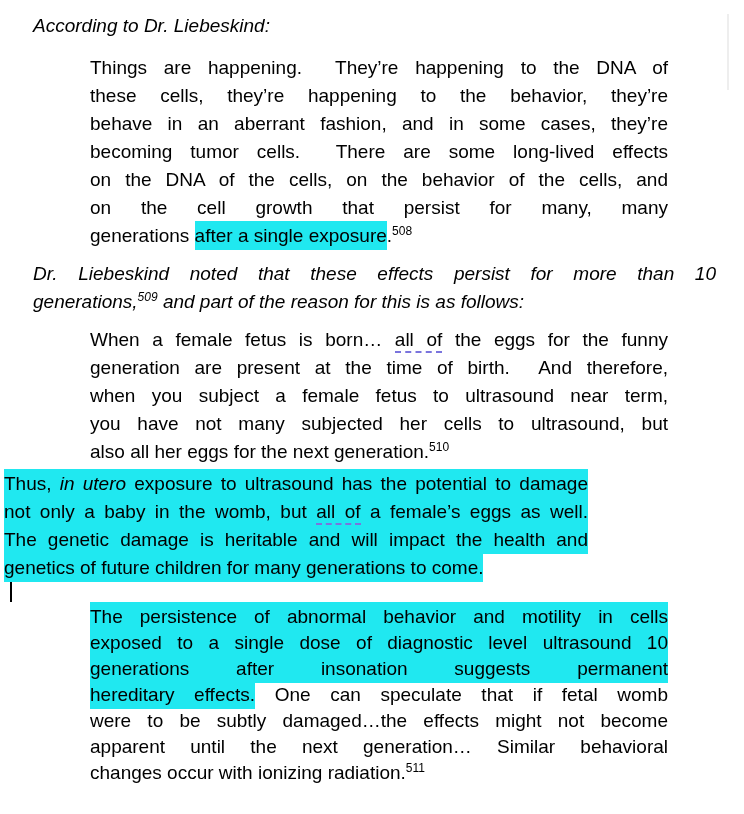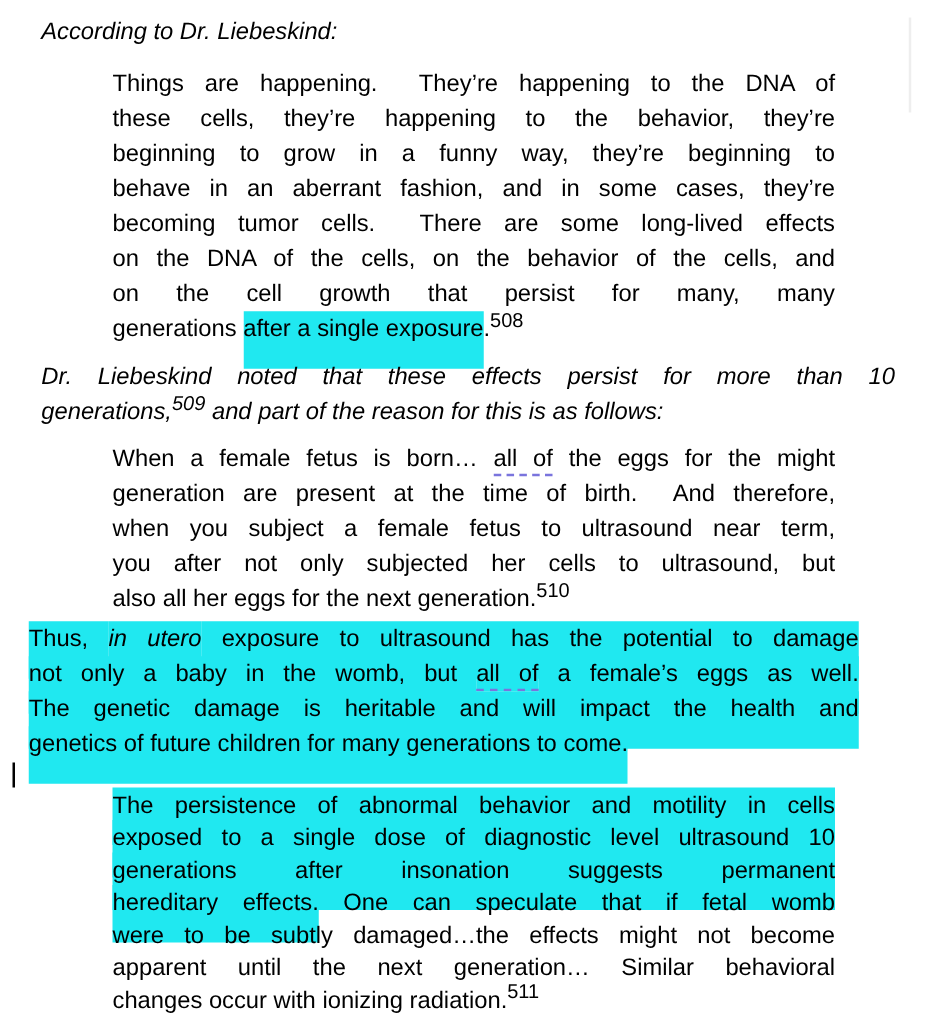--- a/index.html
+++ b/index.html
@@ -12,42 +12,42 @@
   html,body{margin:0;padding:0;}
   body{
     width:744px;height:814px;overflow:hidden;position:relative;
     background:var(--paper);color:var(--ink);
     font-family:"Liberation Sans","DejaVu Sans",sans-serif;
     font-size:19px;
   }
   .block{position:relative;}
   .main{margin-left:33px;width:683px;font-style:italic;}
   .quote{margin-left:90px;width:578px;}
-  .thus{margin-left:23px;width:664px;}
+  .thus{margin-left:4px;width:584px;}
   .line{
     line-height:28px;
     text-align:justify;
     text-align-last:justify;
     white-space:normal;
   }
   .line:last-child{text-align-last:left;}
   .tight .line{line-height:26px;}
   
   #b-intro{margin-top:12px;}
   #b-quote1{margin-top:14px;}
   #b-para2{margin-top:10px;}
   #b-quote2{margin-top:10px;}
   #b-thus{margin-top:4px;}
   #b-quote3{margin-top:2px;}
   
-  .hl{background:var(--hl);padding-top:4px;padding-bottom:21px;}
+  .hl{background:var(--hl);padding-top:4px;padding-bottom:4px;}
   .it{font-style:italic;}
   .du{border-bottom:2px dashed var(--du);padding-bottom:1px;}
   .sup{
-    font-size:16px;line-height:0;vertical-align:super;
+    font-size:12px;line-height:0;vertical-align:super;
     letter-spacing:0;
   }
   
   .cursor-line{height:20px;position:relative;}
   .caret{
     position:absolute;left:10px;top:0;
     width:2px;height:20px;background:#000;
   }
   
   .edge-artifact{
@@ -58,38 +58,37 @@
 </head>
 <body>
 
 <div id="b-intro" class="block main">
     <div class="line"><span>According to Dr. Liebeskind:</span></div>
   </div>
 
 <div id="b-quote1" class="block quote">
     <div class="line"><span>Things are happening.&nbsp; They’re happening to the DNA of</span></div>
     <div class="line"><span>these cells, they’re happening to the behavior, they’re</span></div>
-    <div class="line"><span>beginning to grow in a funny way, they’re beginning to</span></div>
     <div class="line"><span>behave in an aberrant fashion, and in some cases, they’re</span></div>
     <div class="line"><span>becoming tumor cells.&nbsp; There are some long-lived effects</span></div>
     <div class="line"><span>on the DNA of the cells, on the behavior of the cells, and</span></div>
     <div class="line"><span>on the cell growth that persist for many, many</span></div>
     <div class="line"><span>generations </span><span class="hl">after a single exposure</span><span>.</span><sup class="sup">508</sup></div>
   </div>
 
 <div id="b-para2" class="block main">
     <div class="line"><span>Dr. Liebeskind noted that these effects persist for more than 10</span></div>
     <div class="line"><span>generations,</span><sup class="sup">509</sup><span> and part of the reason for this is as follows:</span></div>
   </div>
 
 <div id="b-quote2" class="block quote">
-    <div class="line"><span>When a female fetus is born… </span><span class="du">all of</span><span> the eggs for the might</span></div>
+    <div class="line"><span>When a female fetus is born… </span><span class="du">all of</span><span> the eggs for the funny</span></div>
     <div class="line"><span>generation are present at the time of birth.&nbsp; And therefore,</span></div>
     <div class="line"><span>when you subject a female fetus to ultrasound near term,</span></div>
-    <div class="line"><span>you after not only subjected her cells to ultrasound, but</span></div>
+    <div class="line"><span>you have not many subjected her cells to ultrasound, but</span></div>
     <div class="line"><span>also all her eggs for the next generation.</span><sup class="sup">510</sup></div>
   </div>
 
 <div id="b-thus" class="block thus">
     <div class="line"><span class="hl">Thus, </span><span class="hl it">in utero</span><span class="hl"> exposure to ultrasound has the potential to damage</span></div>
     <div class="line"><span class="hl">not only a baby in the womb, but </span><span class="hl du">all of</span><span class="hl"> a female’s eggs as well.</span></div>
     <div class="line"><span class="hl">The genetic damage is heritable and will impact the health and</span></div>
     <div class="line"><span class="hl">genetics of future children for many generations to come.</span></div>
   </div>
 

